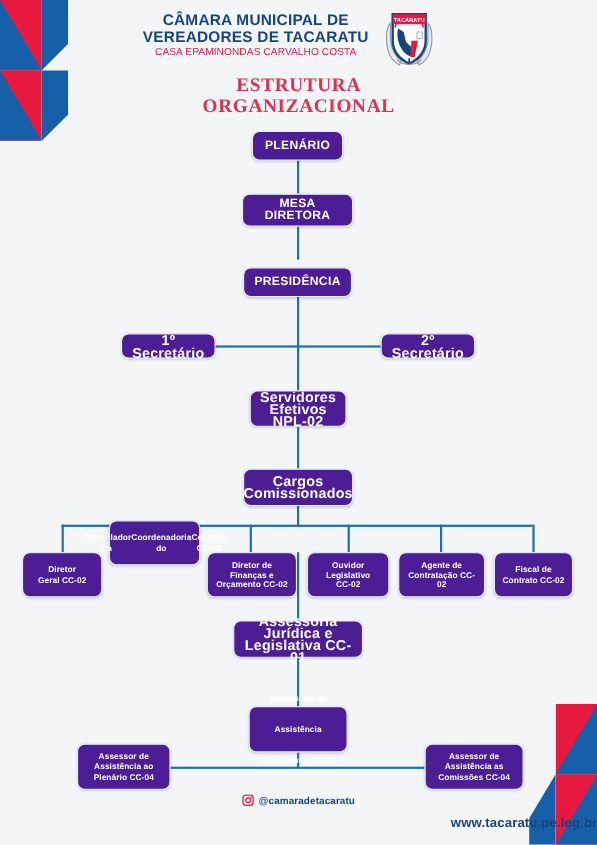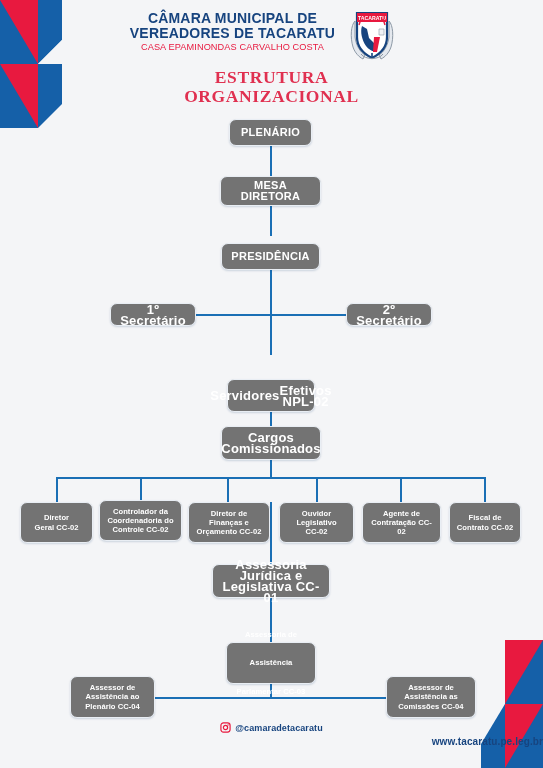--- a/index.html
+++ b/index.html
@@ -39,21 +39,21 @@
   }
 
   
   .chart{position:absolute;left:0;top:0;width:543px;height:768px;}
   .conn{position:absolute;background:#1a6fb5;}
   .conn.v{width:2px;}
   .conn.h{height:2px;}
 
   .node{
     position:absolute;
-    background:#737373;
+    background:#4c1d95;
     border:1.5px solid #e9eef4;
     border-radius:7px;
     color:#ffffff;
     font-weight:bold;
     display:flex;align-items:center;justify-content:center;
     text-align:center;
     box-sizing:border-box;
     box-shadow:0 1px 2px rgba(20,60,110,.18);
     line-height:11.5px;
     padding:2px 4px;
@@ -63,22 +63,22 @@
   .n-sm{font-size:7.6px;letter-spacing:.05px;line-height:9.3px;}
 
   
   .footer{position:absolute;left:0;top:722px;width:543px;text-align:right;}
   .footer-row{
     display:flex;align-items:center;justify-content:center;gap:4px;
     color:#17447f;font-weight:bold;font-size:9px;letter-spacing:.1px;
   }
   .ig-icon{width:11px;height:11px;display:inline-block;}
   .footer-site{
-    color:#17447f;font-weight:bold;font-size:10px;letter-spacing:.1px;
-    margin-top:3px;
+    color:#17447f;font-weight:bold;font-size:12px;letter-spacing:.1px;
+    margin-top:8px;
   }
 </style>
 </head>
 <body>
 
 <div class="corner" id="corner-tl">
   <svg width="62" height="128" viewBox="0 0 62 128">
     <polygon points="0,0 38,0 38,64 0,64" fill="#e8193f"></polygon>
     <polygon points="0,0 0,64 38,64" fill="#1560a8"></polygon>
     <polygon points="38,0 62,0 62,40 38,64" fill="#1560a8"></polygon>
@@ -160,36 +160,36 @@
   <div class="node n-lg" style="left:229px;top:119px;width:83px;height:27px;">PLENÁRIO</div>
 
   <div class="node n-lg" style="left:220px;top:176px;width:101px;height:30px;">MESA DIRETORA</div>
 
   <div class="node n-lg" style="left:221px;top:243px;width:99px;height:27px;">PRESIDÊNCIA</div>
 
   <div class="node n-md" style="left:110px;top:303px;width:86px;height:23px;">1º Secretário</div>
 
   <div class="node n-md" style="left:346px;top:303px;width:86px;height:23px;">2º Secretário</div>
 
-  <div class="node n-md" style="left:227px;top:355px;width:88px;height:33px;margin-top:24px;">
+  <div class="node n-md" style="left:227px;top:355px;width:88px;height:33px;flex-direction:column;">
     <span>Servidores</span>
     <span>Efetivos NPL-02</span>
   </div>
 
   <div class="node n-md" style="left:221px;top:426px;width:100px;height:34px;flex-direction:column;">
     <span>Cargos</span>
     <span>Comissionados</span>
   </div>
 
   <div class="node n-sm" style="left:20px;top:502px;width:73px;height:41px;flex-direction:column;">
     <span>Diretor</span>
     <span>Geral CC-02</span>
   </div>
 
-  <div class="node n-sm" style="left:99px;top:500px;width:83px;height:41px;flex-direction:column;">
+  <div class="node n-sm" style="left:99px;top:473px;width:83px;height:41px;flex-direction:row;">
     <span>Controlador da</span>
     <span>Coordenadoria do</span>
     <span>Controle CC-02</span>
   </div>
 
   <div class="node n-sm" style="left:188px;top:502px;width:82px;height:41px;flex-direction:column;">
     <span>Diretor de</span>
     <span>Finanças e</span>
     <span>Orçamento CC-02</span>
   </div>

